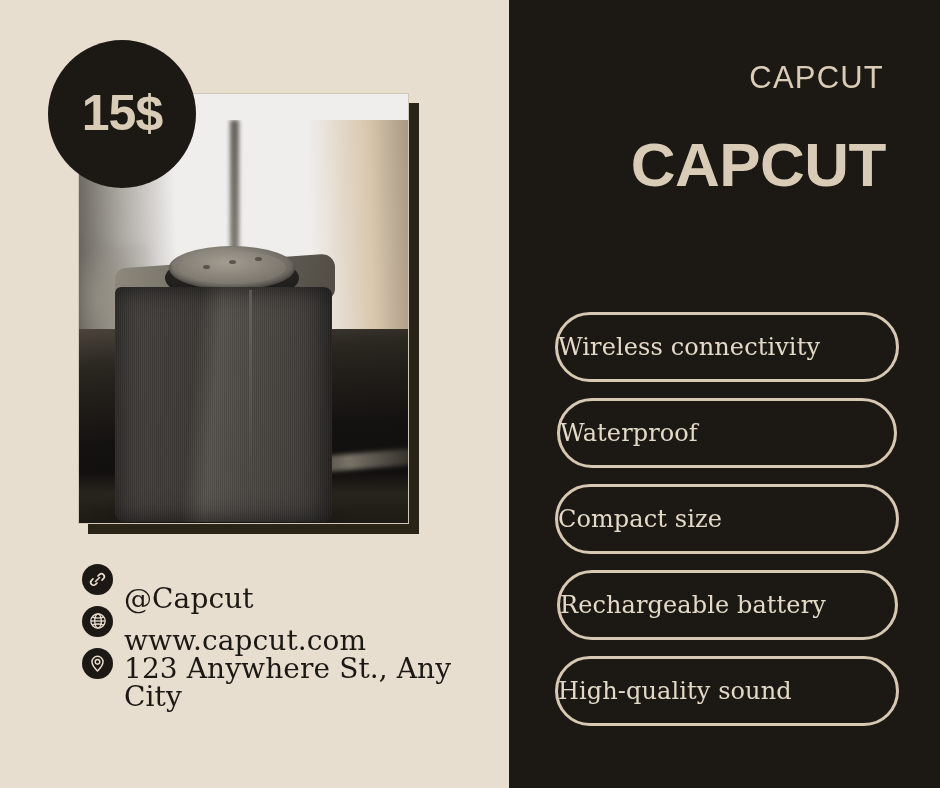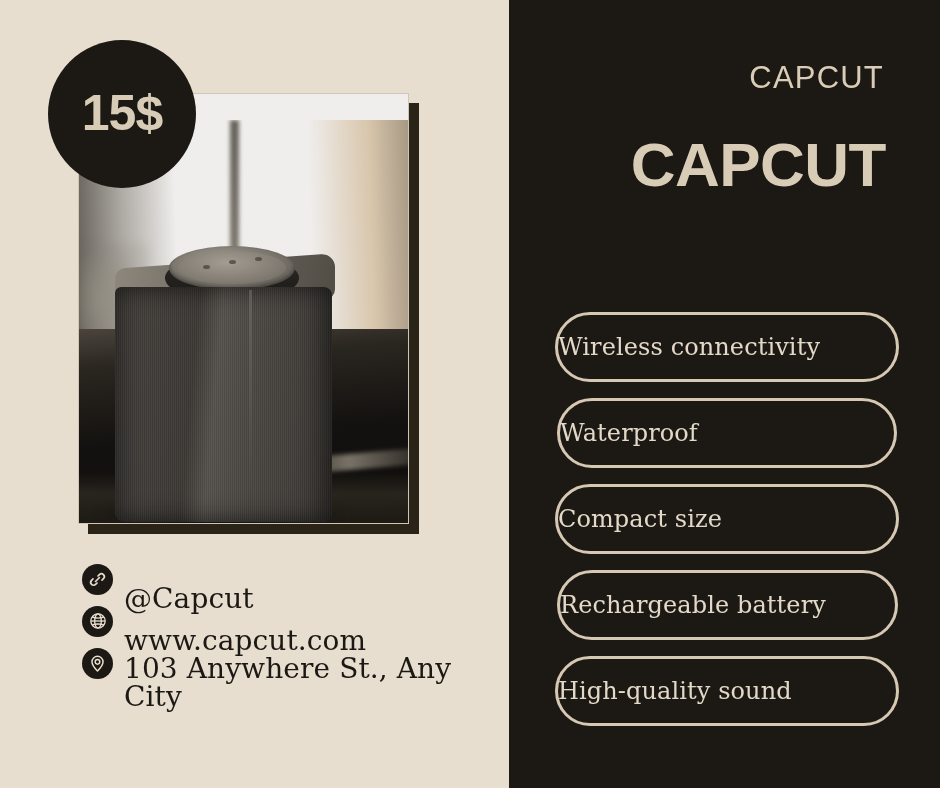--- a/index.html
+++ b/index.html
@@ -342,17 +342,17 @@
       <span class="contact-text">www.capcut.com</span>
     </div>
 
     <div class="contact-row">
       <span class="contact-icon">
         <svg width="19" height="19" viewBox="0 0 24 24" fill="none" stroke="#E8DECF" stroke-width="1.9" stroke-linejoin="round">
           <path d="M12 21.5 C12 21.5 19 14.6 19 9.9 A7 7 0 0 0 5 9.9 C5 14.6 12 21.5 12 21.5 Z"></path>
           <circle cx="12" cy="9.9" r="2.9"></circle>
         </svg>
       </span>
-      <span class="contact-text">103 Anywhere St., Any City</span>
+      <span class="contact-text">123 Anywhere St., Any City</span>
     </div>
   </div>
 
 </div>
 
 </body></html>

